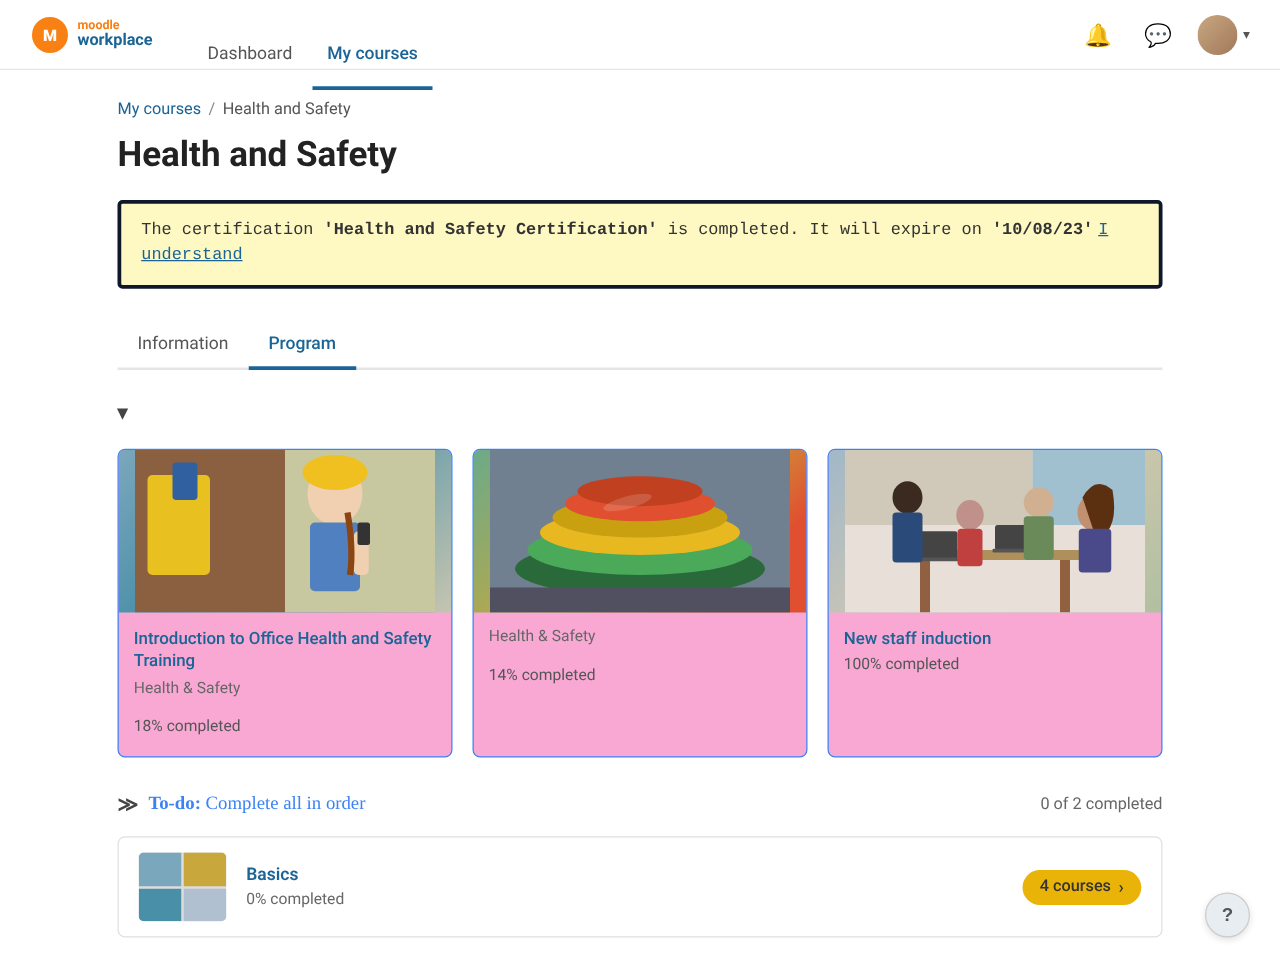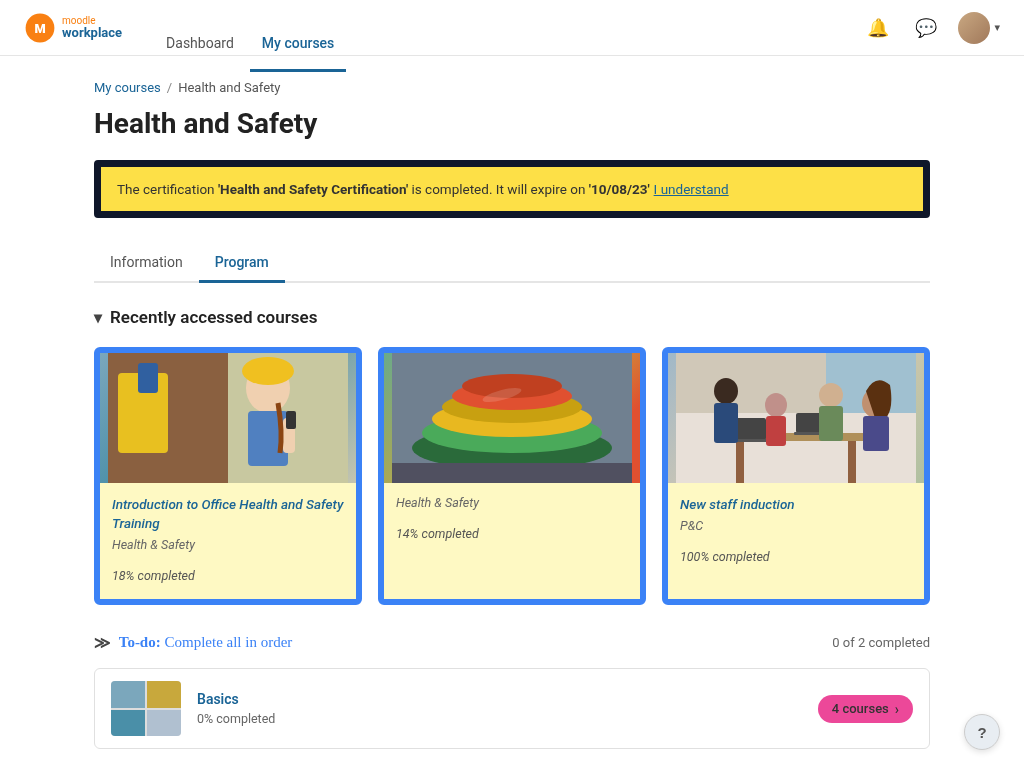--- a/index.html
+++ b/index.html
@@ -45,23 +45,24 @@
     .breadcrumb { display: flex; align-items: center; gap: 6px; margin-bottom: 12px; font-size: 13px; }
     .breadcrumb-link { color: #1a6496; text-decoration: none; cursor: pointer; }
     .breadcrumb-separator { color: #888; }
     .breadcrumb-current { color: #555; }
 
     
     .page-title { font-size: 28px; font-weight: 700; color: #222; margin-bottom: 20px; }
 
     
     .cert-banner {
-      background: #fde047; border: 7px solid #0f172a; border-radius: 4px;
+      background: #fef9c3; border: 3px solid #0f172a; border-radius: 4px;
       padding: 12px 16px; margin-bottom: 24px; font-size: 13.5px; color: #333;
       line-height: 1.5;
+      font-family: Liberation Mono, monospace;
     }
     .cert-banner a { color: #1a6496; text-decoration: underline; cursor: pointer; margin-left: 4px; }
 
     
     .tabs { display: flex; border-bottom: 2px solid #e5e5e5; margin-bottom: 24px; }
     .tab {
       padding: 10px 16px; font-size: 14px; cursor: pointer; color: #555;
       border-bottom: 3px solid transparent; position: relative; bottom: -2px;
     }
     .tab.active { color: #1a6496; border-bottom: 3px solid #1a6496; font-weight: 500; }
@@ -69,22 +70,22 @@
     
     .section-header {
       display: flex; align-items: center; gap: 8px;
       font-size: 17px; font-weight: 600; color: #222; margin-bottom: 20px;
     }
     .chevron-down { font-size: 16px; color: #444; }
 
     
     .course-grid { display: grid; grid-template-columns: repeat(3, 1fr); gap: 16px; margin-bottom: 28px; }
     .course-card {
-      border: 6px solid #3b82f6; border-radius: 6px; overflow: hidden;
-      background: #fef9c3; cursor: pointer; font-style: italic;
+      border: 1px solid #3b82f6; border-radius: 6px; overflow: hidden;
+      background: #f9a8d4; cursor: pointer;
     }
     .course-card-body { padding: 12px 12px 16px; }
     .course-card-title { font-size: 13.5px; font-weight: 500; color: #1a6496; margin-bottom: 4px; line-height: 1.4; }
     .course-card-category { font-size: 12.5px; color: #666; margin-bottom: 16px; }
     .course-card-progress { font-size: 12.5px; color: #555; }
 
     
     .img-safety {
       background: linear-gradient(135deg, #7ba7bc 0%, #4a8fa8 40%, #c5c5b0 100%);
       position: relative; overflow: hidden;
@@ -122,21 +123,21 @@
     }
     .thumb-cell { background: #7ba7bc; }
     .thumb-cell:nth-child(2) { background: #c8a83c; }
     .thumb-cell:nth-child(3) { background: #4a8fa8; }
     .thumb-cell:nth-child(4) { background: #c8c8c8; }
     .todo-item-info { flex: 1; }
     .todo-item-title { font-size: 14px; font-weight: 600; color: #1a6496; margin-bottom: 4px; }
     .todo-item-progress { font-size: 12.5px; color: #666; }
     .todo-item-action {
       display: flex; align-items: center; gap: 6px;
-      background: #ec4899; border-radius: 20px; padding: 6px 14px;
+      background: #eab308; border-radius: 20px; padding: 6px 14px;
       font-size: 13px; color: #333; font-weight: 500;
     }
     .todo-item-action .arrow { font-size: 14px; }
 
     
     .help-button {
       position: fixed; bottom: 24px; right: 24px;
       width: 36px; height: 36px; border-radius: 50%;
       background: #e8edf2; border: 1px solid #ccc;
       display: flex; align-items: center; justify-content: center;
@@ -147,21 +148,21 @@
 </head>
 <body>
 
 <nav class="top-nav">
   <div class="logo-area">
     <svg class="logo-icon" viewBox="0 0 40 40">
       <circle cx="20" cy="20" r="18" fill="#f98012"></circle>
       <text x="20" y="26" text-anchor="middle" font-size="16" font-weight="900" fill="white">M</text>
     </svg>
     <div class="logo-text">
-      <span style="font-size:10px;font-weight:400;color:#f98012;">moodle</span>
+      <span style="font-size:10px;font-weight:700;color:#f98012;">moodle</span>
       <span style="font-size:13px;font-weight:700;color:#1a6496;">workplace</span>
     </div>
   </div>
   <div class="nav-links">
     <a class="nav-link">Dashboard</a>
     <a class="nav-link active">My courses</a>
   </div>
   <div class="nav-icons">
     <button class="nav-icon-btn">
       <span>🔔</span>
@@ -192,21 +193,20 @@
     <span>The certification </span><strong>'Health and Safety Certification'</strong><span> is completed. It will expire on </span><strong>'10/08/23'</strong><a>I understand</a>
   </div>
 
   <div class="tabs">
     <div class="tab">Information</div>
     <div class="tab active">Program</div>
   </div>
 
   <div class="section-header">
     <span class="chevron-down">▾</span>
-    <span>Recently accessed courses</span>
   </div>
 
   <div class="course-grid">
 
     <div class="course-card">
       <div class="card-img-svg img-safety">
         <svg viewBox="0 0 240 130" width="100%" height="130">
           <rect width="240" height="130" fill="#6a8a9a"></rect>
 
           <rect x="0" y="0" width="120" height="130" fill="#8a6040"></rect>
@@ -285,21 +285,20 @@
           <ellipse cx="155" cy="42" rx="12" ry="12" fill="#d0b090"></ellipse>
           <rect x="143" y="53" width="24" height="35" fill="#6a8a5a" rx="3"></rect>
 
           <ellipse cx="200" cy="50" rx="14" ry="15" fill="#c09070"></ellipse>
           <path d="M 190 38 Q 200 20 214 32 Q 218 55 210 65 Q 205 70 200 68" fill="#5a3010"></path>
           <rect x="187" y="63" width="26" height="35" fill="#4a4a8a" rx="3"></rect>
         </svg>
       </div>
       <div class="course-card-body">
         <div class="course-card-title">New staff induction</div>
-        <div class="course-card-category">P&amp;C</div>
         <div class="course-card-progress">100% completed</div>
       </div>
     </div>
 
   </div>
 
   <div class="todo-section">
     <div class="todo-header">
       <div class="todo-title-group">
         <span class="todo-arrows">≫</span>

